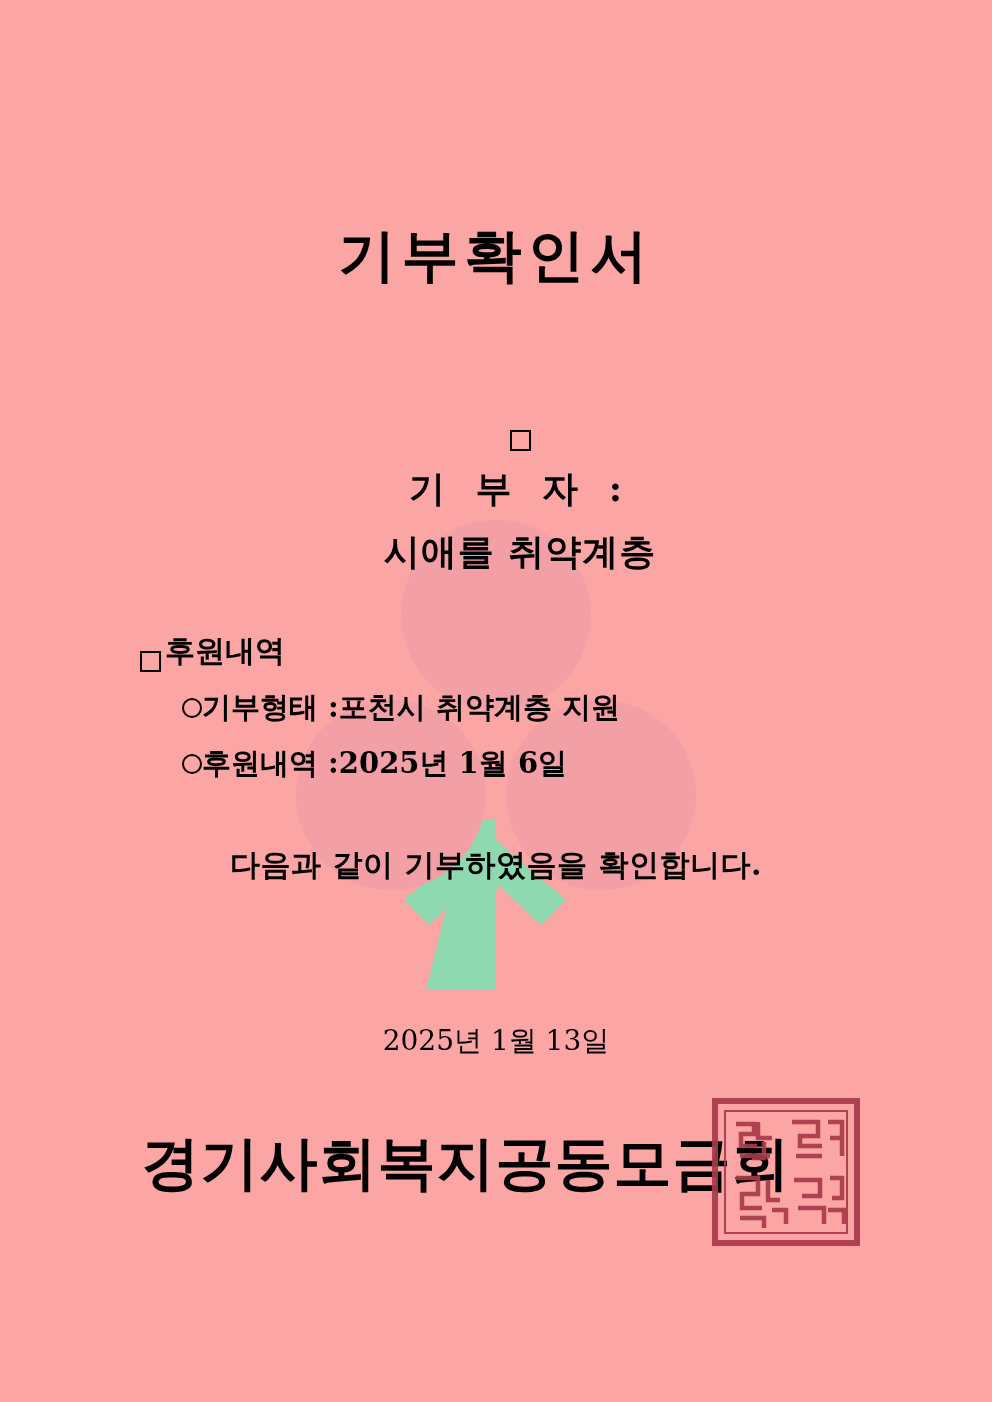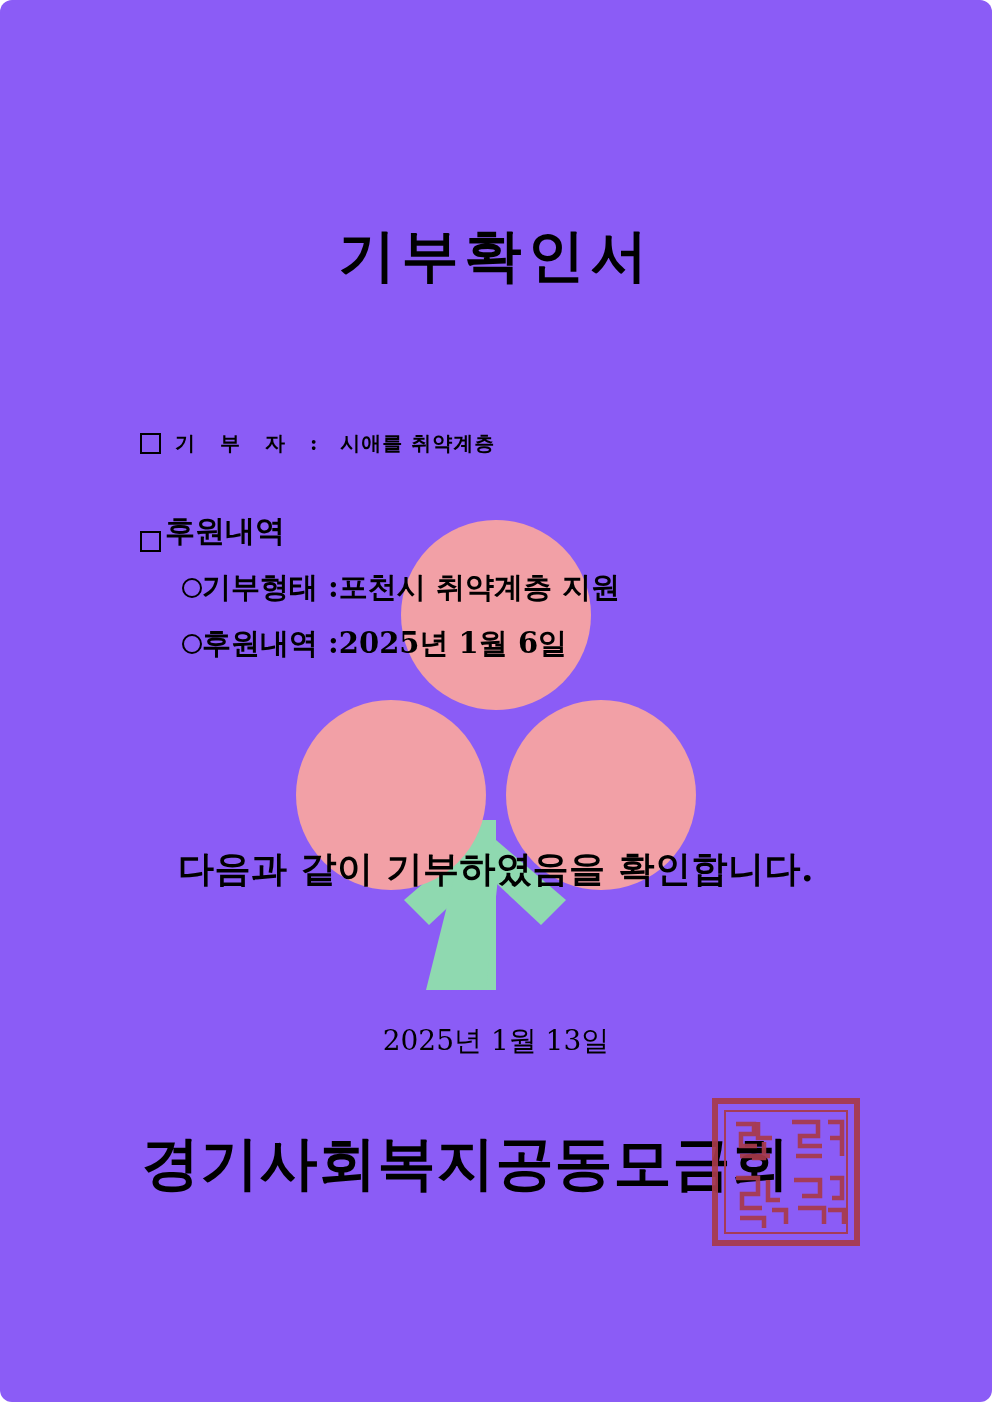--- a/index.html
+++ b/index.html
@@ -12,22 +12,21 @@
     height: 1402px;
     position: relative;
     font-family: "Liberation Serif", "DejaVu Serif", serif;
     color: #000000;
     overflow: hidden;
   }
 
   .page {
     position: absolute;
     inset: 0;
-    background: #8b5cf6;
-    border-radius: 12px;
+    background: #fca5a5;
   }
 
   
   .watermark {
     position: absolute;
     left: 50%;
     top: 520px;
     transform: translateX(-50%);
     width: 420px;
     height: 470px;
@@ -52,28 +51,29 @@
   
   .body-block {
     position: absolute;
     top: 430px;
     left: 140px;
     width: 760px;
     z-index: 2;
   }
 
   .line-l1 {
-    font-size: 20px;
+    font-size: 36px;
     font-weight: 700;
     letter-spacing: 1px;
     margin-bottom: 54px;
     display: flex;
     align-items: center;
     gap: 14px;
     font-family: "DejaVu Serif", "Liberation Serif", serif;
+    flex-direction: column;
   }
   .sq {
     display: inline-block;
     width: 21px;
     height: 21px;
     border: 2.5px solid #000;
     box-sizing: border-box;
     flex: 0 0 auto;
   }
   .l1-label {
@@ -107,21 +107,21 @@
     box-sizing: border-box;
     flex: 0 0 auto;
   }
 
   .statement {
     position: absolute;
     top: 845px;
     left: 0;
     width: 100%;
     text-align: center;
-    font-size: 36px;
+    font-size: 30px;
     font-weight: 700;
     z-index: 2;
     font-family: "DejaVu Serif", "Liberation Serif", serif;
     letter-spacing: 0.5px;
   }
 
   .docdate {
     position: absolute;
     top: 1022px;
     left: 0;

